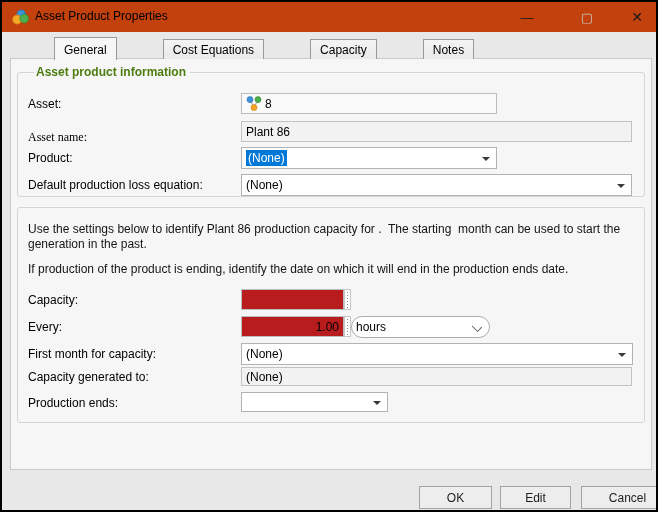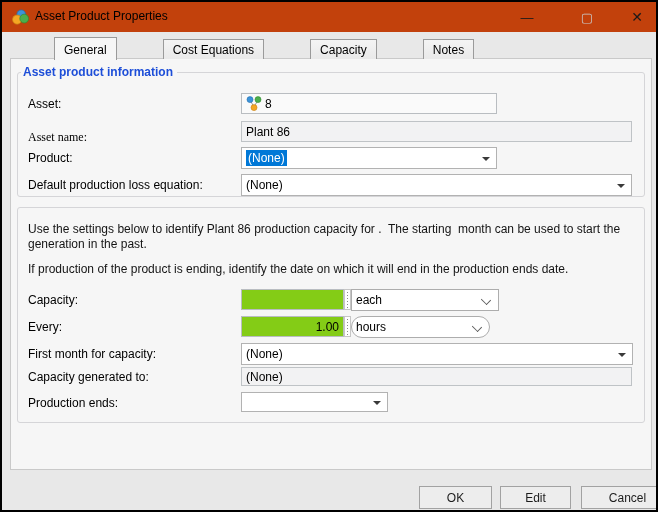--- a/index.html
+++ b/index.html
@@ -19,27 +19,27 @@
   
   .tabstrip{position:absolute;left:8px;top:34px;height:23px;display:flex;align-items:flex-end;z-index:3;}
   .tab{box-sizing:border-box;height:20px;padding:3px 9px 2px;font-size:12px;color:#000;
     background:linear-gradient(#f4f4f4,#e9e9e9);border:1px solid #9a9a9a;border-bottom:none;margin-right:2px;margin-left:44px;}
   .tab.active{height:23px;padding-top:5px;background:#f6f6f6;position:relative;margin-bottom:-1px;z-index:4;}
   
   .page{position:absolute;left:8px;top:56px;width:642px;height:412px;box-sizing:border-box;
     background:#f6f6f6;border:1px solid #c9c9c9;}
   fieldset{position:absolute;box-sizing:border-box;margin:0;padding:0;
     border:1px solid #d5d5d8;border-radius:3px;}
-  legend{font-size:12px;font-weight:bold;color:#1d4ed8;margin-left:3px;padding:0 4px 0 2px;}
+  legend{font-size:12px;font-weight:bold;color:#4d7c0f;margin-left:16px;padding:0 4px 0 2px;}
   #group-asset{left:6px;top:6px;width:628px;height:132px;}
   #group-capacity{left:6px;top:148px;width:628px;height:216px;}
   .flabel{position:absolute;left:10px;font-size:12px;color:#000;}
   .para{position:absolute;left:10px;width:600px;font-size:12px;color:#141414;line-height:15px;white-space:pre-wrap;}
   
-  .txt{position:absolute;box-sizing:border-box;height:21px;background:#84cc16;border:1px solid #b9bdc1;
+  .txt{position:absolute;box-sizing:border-box;height:21px;background:#b91c1c;border:1px solid #b9bdc1;
     font-size:12px;color:#000;padding:2px 4px;display:flex;align-items:center;}
   .txt.readonly{background:#f2f2f3;border-color:#bfc3c6;}
   .txt.num{justify-content:flex-end;}
   .combo{position:absolute;box-sizing:border-box;height:22px;background:#fff;border:1px solid #b2b2b2;
     font-size:12px;color:#000;padding:2px 18px 2px 4px;display:flex;align-items:center;cursor:default;}
   .combo .arrow{position:absolute;right:6px;top:9px;width:0;height:0;
     border-left:4px solid transparent;border-right:4px solid transparent;border-top:4px solid #3a3a3a;}
   .combo .chev{position:absolute;right:8px;top:6px;width:7px;height:7px;
     border-right:1.4px solid #5a5a5a;border-bottom:1.4px solid #5a5a5a;transform:rotate(45deg) scaleY(0.8);}
   .sel{background:#0078d7;color:#fff;padding:1px 2px;}
@@ -113,24 +113,20 @@
     </fieldset>
 
     <fieldset id="group-capacity">
 
       <p class="para" style="top:2px;">Use the settings below to identify Plant 86 production capacity for .  The starting  month can be used to start the generation in the past.</p>
       <p class="para" style="top:42px;">If production of the product is ending, identify the date on which it will end in the production ends date.</p>
 
       <span class="flabel" style="top:85px;">Capacity:</span>
       <div class="txt" style="left:223px;top:81px;width:103px;"></div>
       <div class="spinner" style="left:326px;top:81px;"></div>
-      <div class="combo" style="left:333px;top:81px;width:148px;border-color:#adadad;">
-        <span>each</span>
-        <span class="chev"></span>
-      </div>
 
       <span class="flabel" style="top:112px;">Every:</span>
       <div class="txt num" style="left:223px;top:108px;width:103px;">1.00</div>
       <div class="spinner" style="left:326px;top:108px;"></div>
       <div class="combo" style="left:333px;top:108px;width:139px;border-color:#adadad;border-radius:11px;">
         <span>hours</span>
         <span class="chev"></span>
       </div>
 
       <span class="flabel" style="top:139px;">First month for capacity:</span>

